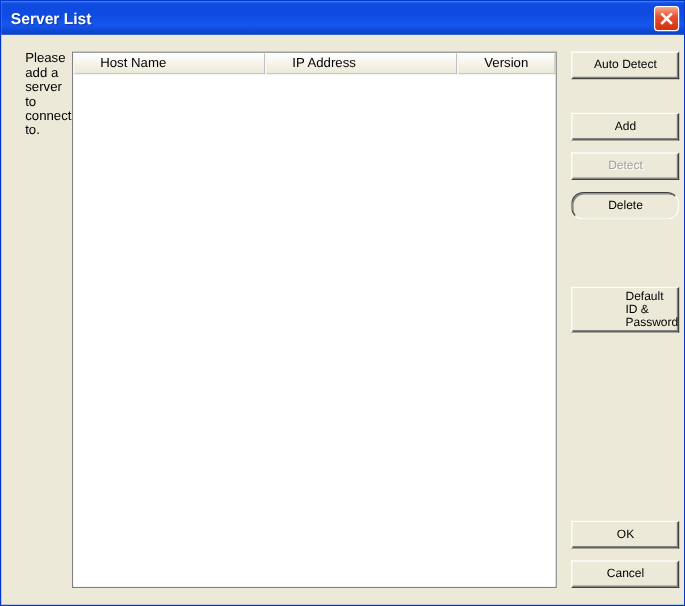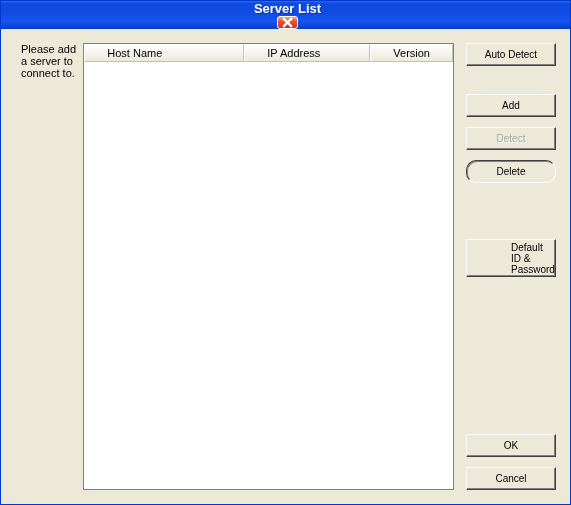--- a/index.html
+++ b/index.html
@@ -21,21 +21,20 @@
   .titlebar {
     height: 28px;
     background: linear-gradient(to bottom, #2a6af0 0%, #0f4be0 8%, #0f4be0 40%, #1656f0 70%, #0b3fc4 100%);
     display: flex;
     align-items: center;
     padding: 0 4px 0 8px;
     color: #fff;
     font-weight: bold;
     font-size: 13px;
     text-shadow: 1px 1px 1px rgba(0,0,0,0.3);
-    flex-direction: column;
   }
   .titlebar-title { flex: 1; }
   .close-btn {
     width: 21px;
     height: 21px;
     background: linear-gradient(to bottom, #f7a78f 0%, #e7512f 40%, #d53010 100%);
     border: 1px solid #fff;
     border-radius: 3px;
     display: flex;
     align-items: center;
@@ -76,21 +75,21 @@
     border-bottom: 1px solid #c0c0c0;
     border-top: 1px solid #fff;
     border-left: 1px solid #fff;
     padding: 2px 22px;
     font-size: 11px;
     display: flex;
     align-items: center;
     background: linear-gradient(to bottom, #fefefe, #ece9d8);
   }
   .th-host { width: 160px; }
-  .th-ip { width: 126px; }
+  .th-ip { width: 160px; }
   .th-ver { flex: 1; }
   .table-body {
     flex: 1;
     background: #fff;
   }
   .btn-col {
     width: 90px;
     display: flex;
     flex-direction: column;
   }

